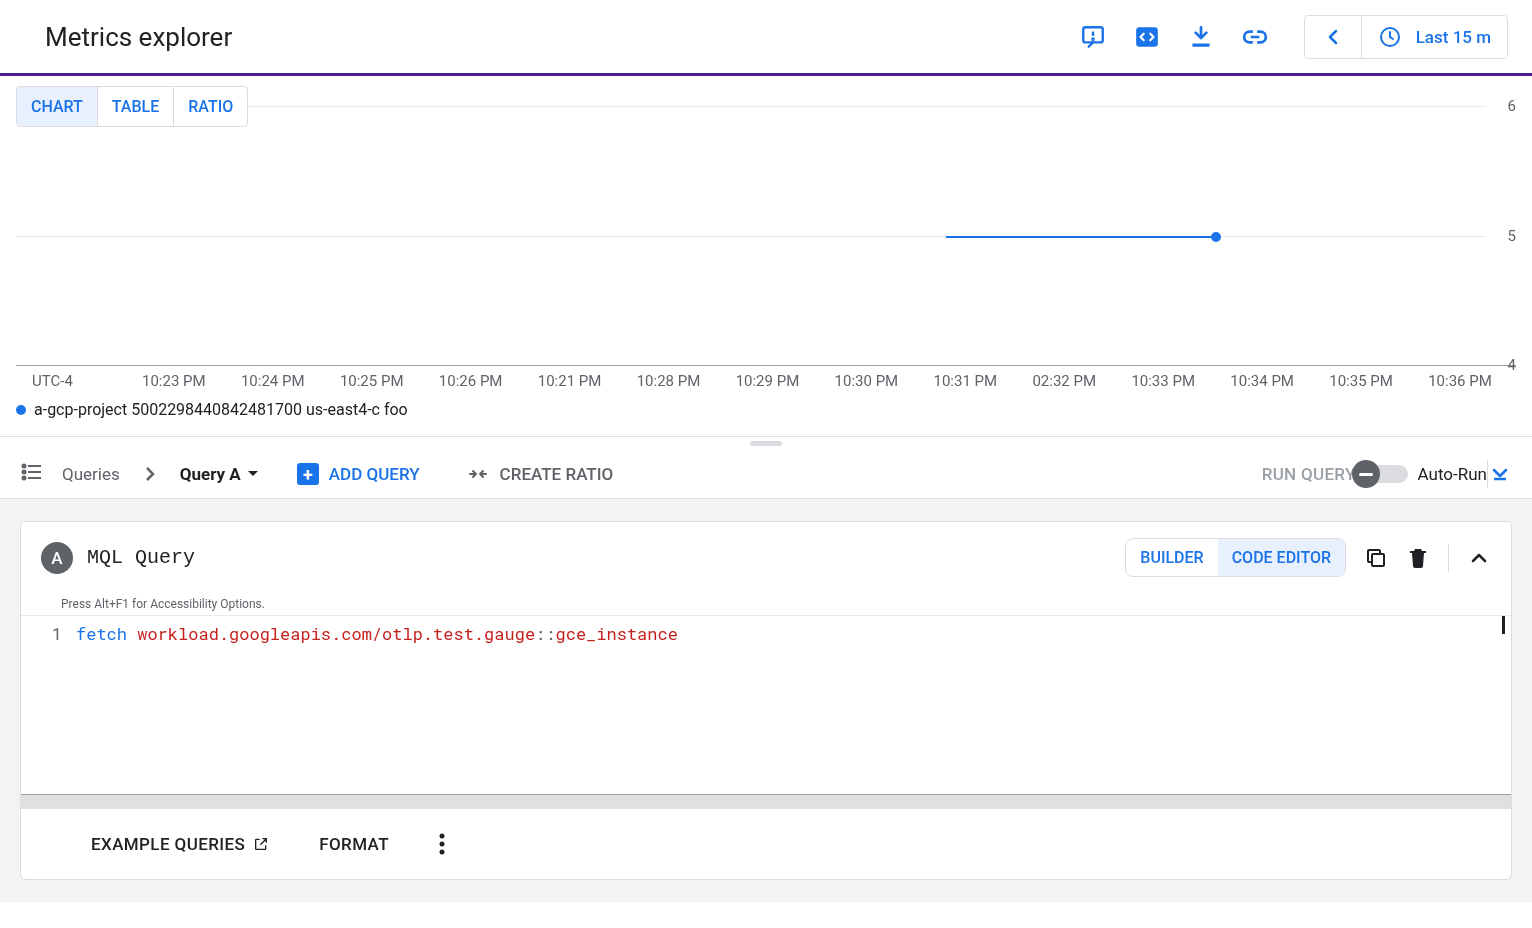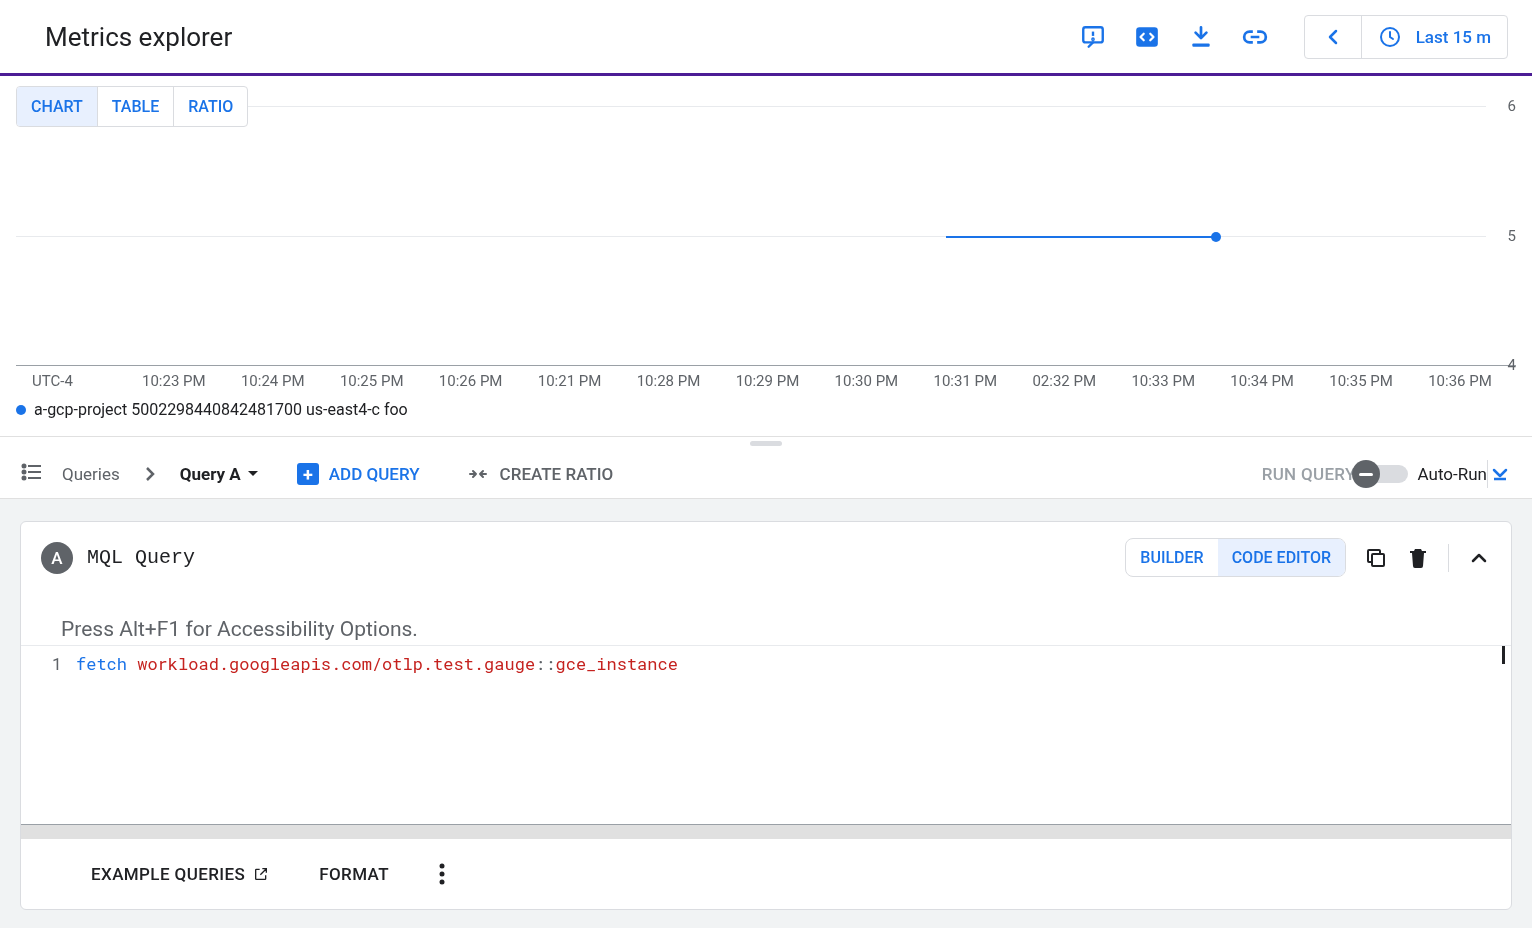--- a/index.html
+++ b/index.html
@@ -313,22 +313,21 @@
   .mode-btn.active { background: #e8f0fe; }
   .icon-action {
     cursor: pointer;
     color: #202124;
     display: flex; align-items: center;
   }
 
   .a11y-hint {
     padding: 4px 20px 4px 40px;
     color: #5f6368;
-    font-size: 21px;
-    margin-top: 20px;
+    font-size: 12px;
   }
   .code-editor {
     border-top: 1px solid #e8eaed;
     border-bottom: 1px solid #9aa0a6;
     display: flex;
     min-height: 180px;
     font-family: 'Roboto Mono', Menlo, monospace;
     font-size: 17px;
     position: relative;
   }

